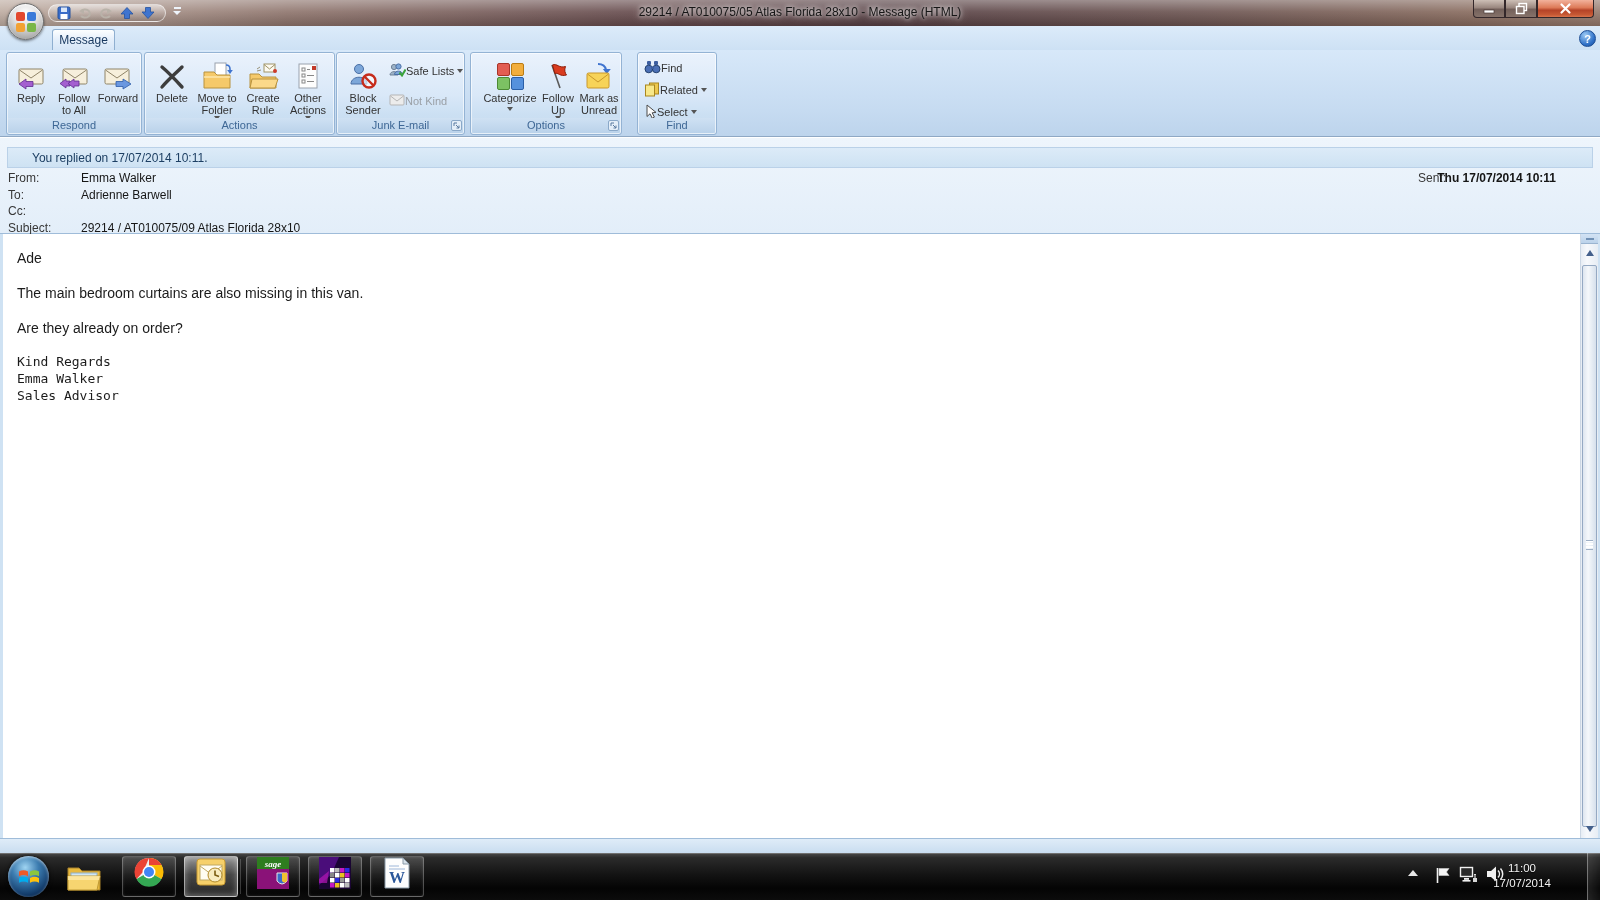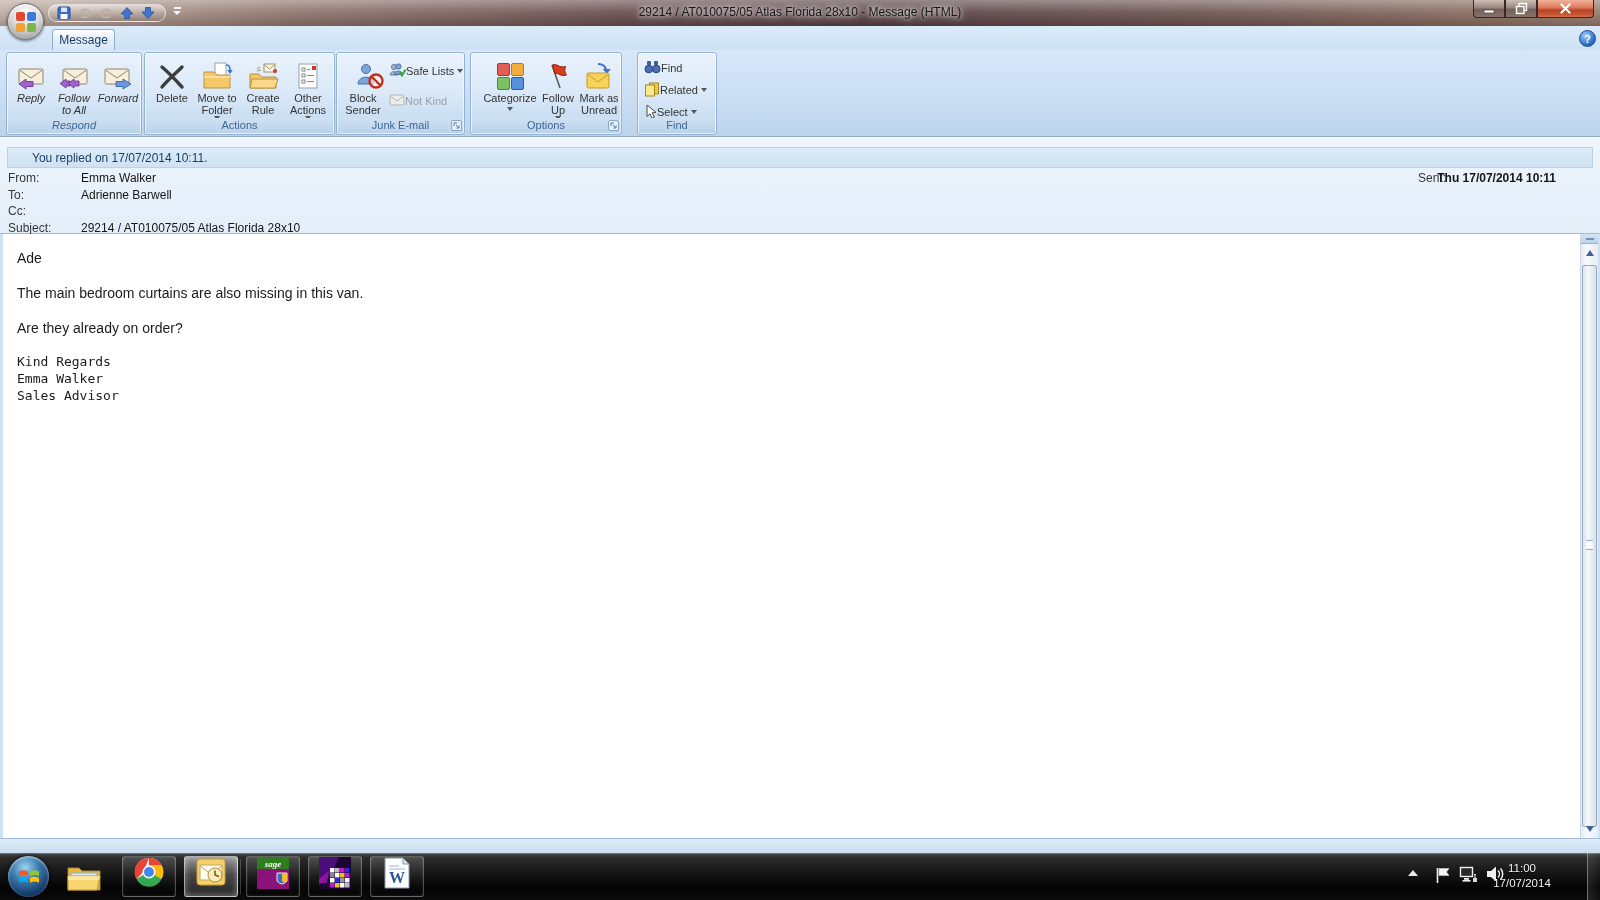--- a/index.html
+++ b/index.html
@@ -209,21 +209,21 @@
     </div>
   </div>
 
   <div class="tabrow">
     <div class="tab">Message</div>
     <div class="help-btn"></div>
   </div>
 
   <div class="ribbon">
 
-    <div class="group" style="left:6px;width:136px;font-style:italic;">
+    <div class="group" style="left:6px;width:136px;">
       <div class="bigbtn" style="left:4px;width:40px;">
         <span class="ic">
           <svg width="30" height="24" viewBox="0 0 30 24">
               <rect x="3" y="3" width="24" height="15" rx="1.5" fill="#f6efdc" stroke="#8f8468"></rect>
               <path d="M3.5 4 L15 12 L26.5 4" fill="none" stroke="#8f8468"></path>
               <polygon points="10,13 3,18 10,23 10,20.5 17,20.5 17,15.5 10,15.5" fill="#a45fd0" stroke="#5f2d8f" stroke-width="0.8"></polygon>
             </svg>
         </span>
         <span>Reply</span>
       </div>
@@ -299,21 +299,21 @@
               <line x1="12" y1="19.5" x2="19" y2="19.5" stroke="#888"></line>
             </svg>
         </span>
         <span>Other Actions</span>
           <span class="dd" style="margin-left:0;"></span>
       </div>
       <div class="group-label">Actions</div>
     </div>
 
     <div class="group" style="left:336px;width:129px;">
-      <div class="bigbtn" style="left:4px;width:44px;align-items:flex-end;">
+      <div class="bigbtn" style="left:4px;width:44px;">
         <span class="ic">
           <svg width="30" height="28" viewBox="0 0 30 28">
               <circle cx="11" cy="7" r="4.5" fill="#7da7d9" stroke="#4a6fa5"></circle>
               <path d="M3 22 C3 13 19 13 19 22 Z" fill="#7da7d9" stroke="#4a6fa5"></path>
               <circle cx="21" cy="19" r="6.5" fill="rgba(255,255,255,0.6)" stroke="#c62c1c" stroke-width="2.4"></circle>
               <line x1="16.5" y1="14.5" x2="25.5" y2="23.5" stroke="#c62c1c" stroke-width="2.4"></line>
             </svg>
         </span>
         <span>Block Sender</span>
       </div>
@@ -438,21 +438,21 @@
     <div class="hrow" style="top:50px;">
       <span class="hlabel">To:</span>
       <span class="hvalue">Adrienne Barwell</span>
     </div>
     <div class="hrow" style="top:66px;">
       <span class="hlabel">Cc:</span>
       <span class="hvalue"></span>
     </div>
     <div class="hrow" style="top:83px;">
       <span class="hlabel">Subject:</span>
-      <span class="hvalue">29214 / AT010075/05 Atlas Florida 28x10</span>
+      <span class="hvalue">29214 / AT010075/09 Atlas Florida 28x10</span>
     </div>
   </div>
 
   <div class="bodywrap">
     <div class="msg">
       <p>Ade</p>
       <p class="gap">The main bedroom curtains are also missing in this van.</p>
       <p class="gap">Are they already on order?</p>
       <div class="sig">
         <div>Kind Regards</div>

